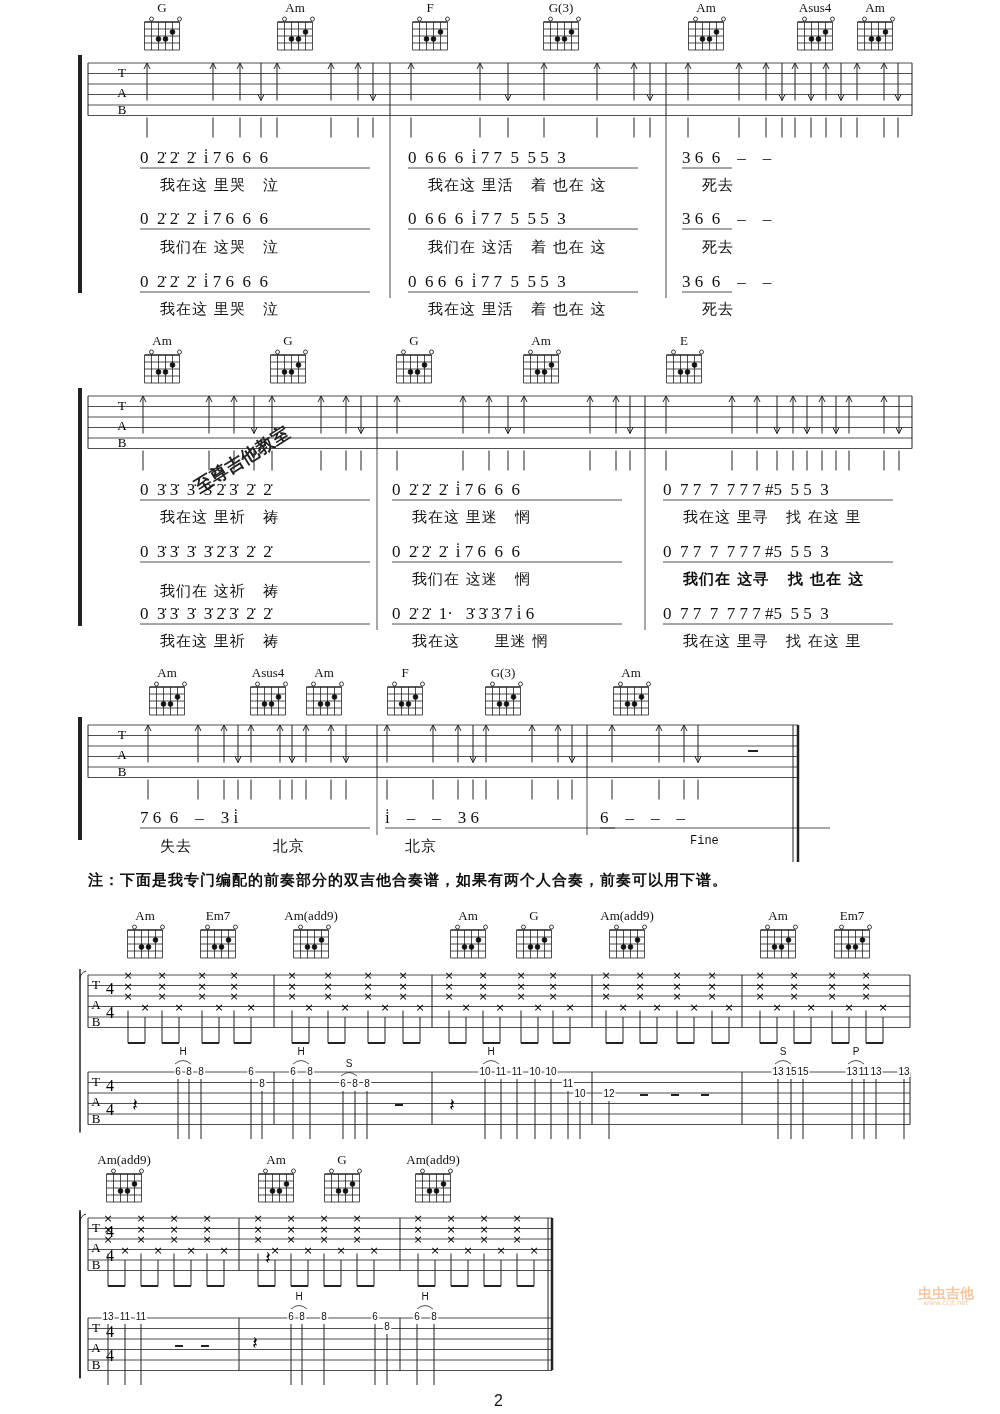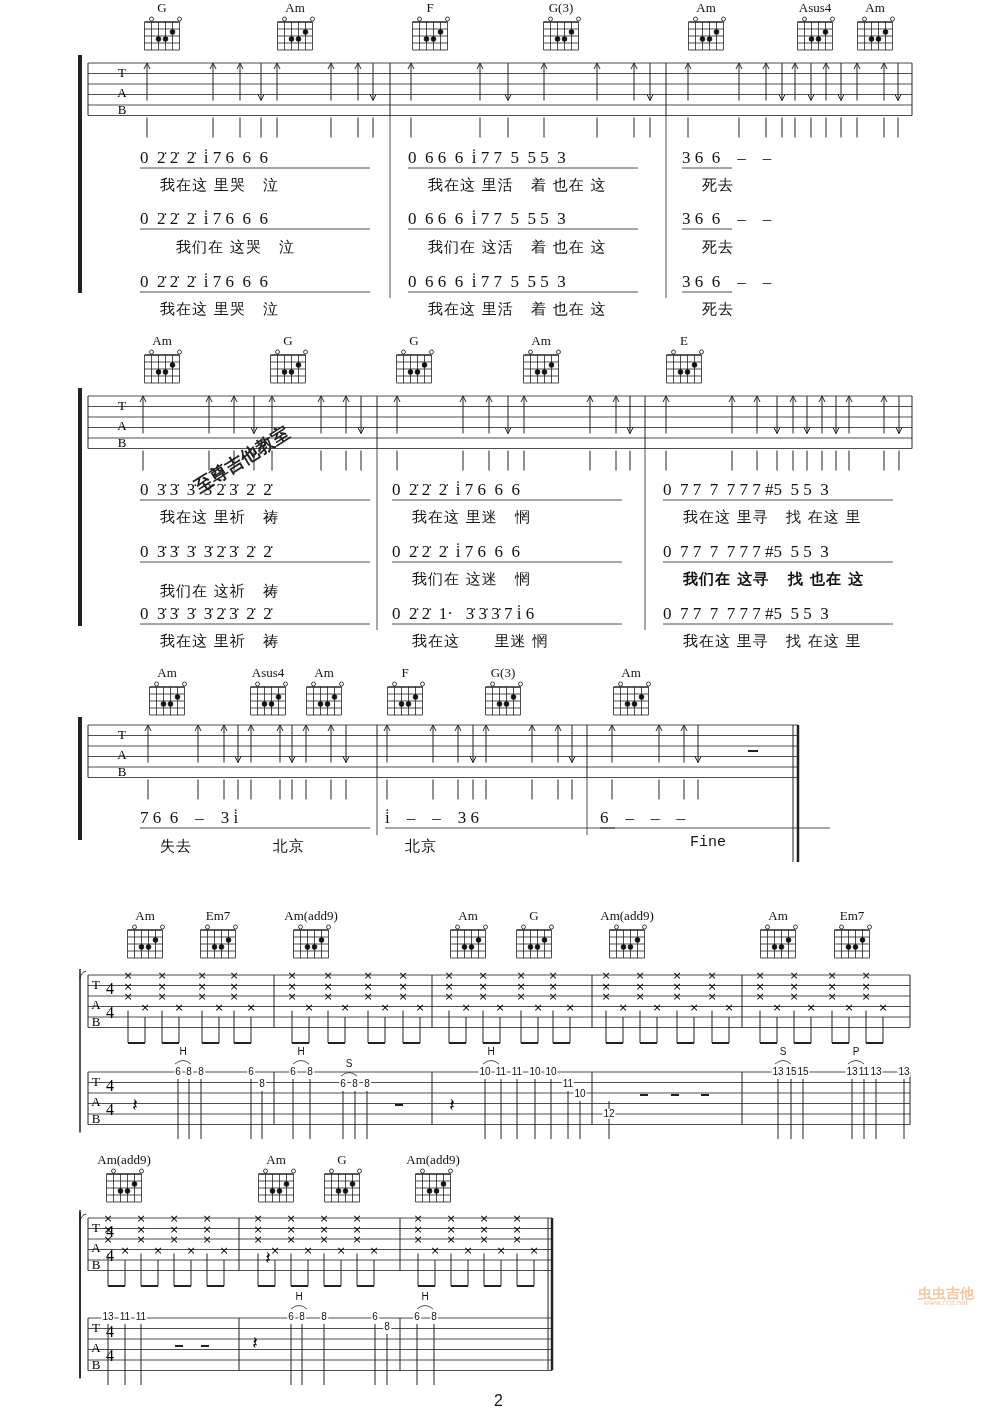--- a/index.html
+++ b/index.html
@@ -5,21 +5,21 @@
   html, body { margin:0; padding:0; background:#fff; }
   body { width:1000px; height:1414px; position:relative; overflow:hidden;
          font-family:"DejaVu Serif", serif; color:#111; }
   #sheet { position:absolute; left:0; top:0; width:1000px; height:1414px; }
   .abs { position:absolute; }
   .chord-name { position:absolute; font-family:"Liberation Serif", serif; font-size:13px;
                 text-align:center; transform:translateX(-50%); white-space:nowrap; }
   .lyric { position:absolute; font-family:"DejaVu Sans", sans-serif; font-size:15px;
            letter-spacing:1px; white-space:nowrap; }
   .note-text { position:absolute; font-family:"DejaVu Sans", sans-serif; font-size:15px; font-weight:bold; white-space:nowrap; }
-  .fine { position:absolute; font-family:"Liberation Mono", monospace; font-size:15px; }
+  .fine { position:absolute; font-family:"Liberation Mono", monospace; font-size:12px; }
   .pagenum { position:absolute; font-family:"Liberation Sans", sans-serif; font-size:16px; }
   .watermark { position:absolute; font-family:"DejaVu Sans", sans-serif; color:#f3c6a0; font-weight:bold; font-size:14px; line-height:1; text-align:center; }
   .watermark small { display:block; font-size:7px; font-weight:normal; }
   .stamp { position:absolute; font-family:"DejaVu Serif", serif; font-size:18px; font-weight:bold;
            transform:rotate(-32deg); transform-origin:left top; white-space:nowrap; color:#222; }
   .tech { position:absolute; font-family:"Liberation Sans", sans-serif; font-size:10px; transform:translateX(-50%); }
   .fret { position:absolute; font-family:"Liberation Sans", sans-serif; font-size:10px; transform:translateX(-50%); background:#fff; line-height:1; padding:0 1px; }
 </style>
 </head>
 <body>
@@ -1148,20 +1148,21 @@
       <line x1="640" y1="1095" x2="648" y2="1095" stroke="#222" stroke-width="2"></line>
       <line x1="671" y1="1095" x2="679" y2="1095" stroke="#222" stroke-width="2"></line>
       <line x1="701" y1="1095" x2="709" y2="1095" stroke="#222" stroke-width="2"></line>
       <line x1="175" y1="1346" x2="183" y2="1346" stroke="#222" stroke-width="2"></line>
       <line x1="201" y1="1346" x2="209" y2="1346" stroke="#222" stroke-width="2"></line>
       <line x1="80" y1="1210" x2="80" y2="1378" stroke="#222" stroke-width="1.5"></line>
     </svg>
 
   <div class="stamp" style="left:190px;top:478px;">至尊吉他教室</div>
 
+  <div class="lyric" style="left:88px;top:871px;font-size:15px;font-weight:bold;">注：下面是我专门编配的前奏部分的双吉他合奏谱，如果有两个人合奏，前奏可以用下谱。</div>
 
   <div class="fine" style="left:690px;top:834px;">Fine</div>
 
   <div class="pagenum" style="left:494px;top:1392px;">2</div>
 
   <div class="watermark" style="left:918px;top:1286px;">
     <span>虫虫吉他</span>
     <small>www.ccjt.net</small>
   </div>
 
@@ -1173,21 +1174,21 @@
       <div class="chord-name" style="left: 706px; top: 0px;">Am</div>
       <div class="chord-name" style="left: 815px; top: 0px;">Asus4</div>
       <div class="chord-name" style="left: 875px; top: 0px;">Am</div>
       <div class="note-text" style="left: 140px; top: 148px; font-weight: normal; font-family: &quot;Liberation Serif&quot;, serif; font-size: 17px; white-space: pre;">0  2̇ 2̇  2̇  i̇ 7 6  6  6</div>
       <div class="lyric" style="left: 160px; top: 176px; white-space: pre;">我在这 里哭   泣</div>
       <div class="note-text" style="left: 408px; top: 148px; font-weight: normal; font-family: &quot;Liberation Serif&quot;, serif; font-size: 17px; white-space: pre;">0  6 6  6  i̇ 7 7  5  5 5  3</div>
       <div class="lyric" style="left: 428px; top: 176px; white-space: pre;">我在这 里活   着 也在 这</div>
       <div class="note-text" style="left: 682px; top: 148px; font-weight: normal; font-family: &quot;Liberation Serif&quot;, serif; font-size: 17px; white-space: pre;">3 6  6    –    –</div>
       <div class="lyric" style="left: 702px; top: 176px; white-space: pre;">死去</div>
       <div class="note-text" style="left: 140px; top: 209px; font-weight: normal; font-family: &quot;Liberation Serif&quot;, serif; font-size: 17px; white-space: pre;">0  2̇ 2̇  2̇  i̇ 7 6  6  6</div>
-      <div class="lyric" style="left: 176px; top: 238px; white-space: pre;">我们在 这哭   泣</div>
+      <div class="lyric" style="left: 160px; top: 238px; white-space: pre;">我们在 这哭   泣</div>
       <div class="note-text" style="left: 408px; top: 209px; font-weight: normal; font-family: &quot;Liberation Serif&quot;, serif; font-size: 17px; white-space: pre;">0  6 6  6  i̇ 7 7  5  5 5  3</div>
       <div class="lyric" style="left: 428px; top: 238px; white-space: pre;">我们在 这活   着 也在 这</div>
       <div class="note-text" style="left: 682px; top: 209px; font-weight: normal; font-family: &quot;Liberation Serif&quot;, serif; font-size: 17px; white-space: pre;">3 6  6    –    –</div>
       <div class="lyric" style="left: 702px; top: 238px; white-space: pre;">死去</div>
       <div class="note-text" style="left: 140px; top: 272px; font-weight: normal; font-family: &quot;Liberation Serif&quot;, serif; font-size: 17px; white-space: pre;">0  2̇ 2̇  2̇  i̇ 7 6  6  6</div>
       <div class="lyric" style="left: 160px; top: 300px; white-space: pre;">我在这 里哭   泣</div>
       <div class="note-text" style="left: 408px; top: 272px; font-weight: normal; font-family: &quot;Liberation Serif&quot;, serif; font-size: 17px; white-space: pre;">0  6 6  6  i̇ 7 7  5  5 5  3</div>
       <div class="lyric" style="left: 428px; top: 300px; white-space: pre;">我在这 里活   着 也在 这</div>
       <div class="note-text" style="left: 682px; top: 272px; font-weight: normal; font-family: &quot;Liberation Serif&quot;, serif; font-size: 17px; white-space: pre;">3 6  6    –    –</div>
       <div class="lyric" style="left: 702px; top: 300px; white-space: pre;">死去</div>
@@ -1244,21 +1245,21 @@
       <div class="fret" style="left: 343px; top: 1079px;">6</div>
       <div class="fret" style="left: 355px; top: 1079px;">8</div>
       <div class="fret" style="left: 367px; top: 1079px;">8</div>
       <div class="fret" style="left: 485px; top: 1067px;">10</div>
       <div class="fret" style="left: 501px; top: 1067px;">11</div>
       <div class="fret" style="left: 517px; top: 1067px;">11</div>
       <div class="fret" style="left: 535px; top: 1067px;">10</div>
       <div class="fret" style="left: 551px; top: 1067px;">10</div>
       <div class="fret" style="left: 568px; top: 1079px;">11</div>
       <div class="fret" style="left: 580px; top: 1089px;">10</div>
-      <div class="fret" style="left: 609px; top: 1089px; margin-top: 20px;">12</div>
+      <div class="fret" style="left: 609px; top: 1089px;">12</div>
       <div class="fret" style="left: 778px; top: 1067px;">13</div>
       <div class="fret" style="left: 791px; top: 1067px;">15</div>
       <div class="fret" style="left: 803px; top: 1067px;">15</div>
       <div class="fret" style="left: 852px; top: 1067px;">13</div>
       <div class="fret" style="left: 864px; top: 1067px;">11</div>
       <div class="fret" style="left: 876px; top: 1067px;">13</div>
       <div class="fret" style="left: 904px; top: 1067px;">13</div>
       <div class="tech" style="left: 183px; top: 1046px;">H</div>
       <div class="tech" style="left: 301px; top: 1046px;">H</div>
       <div class="tech" style="left: 349px; top: 1058px;">S</div>

